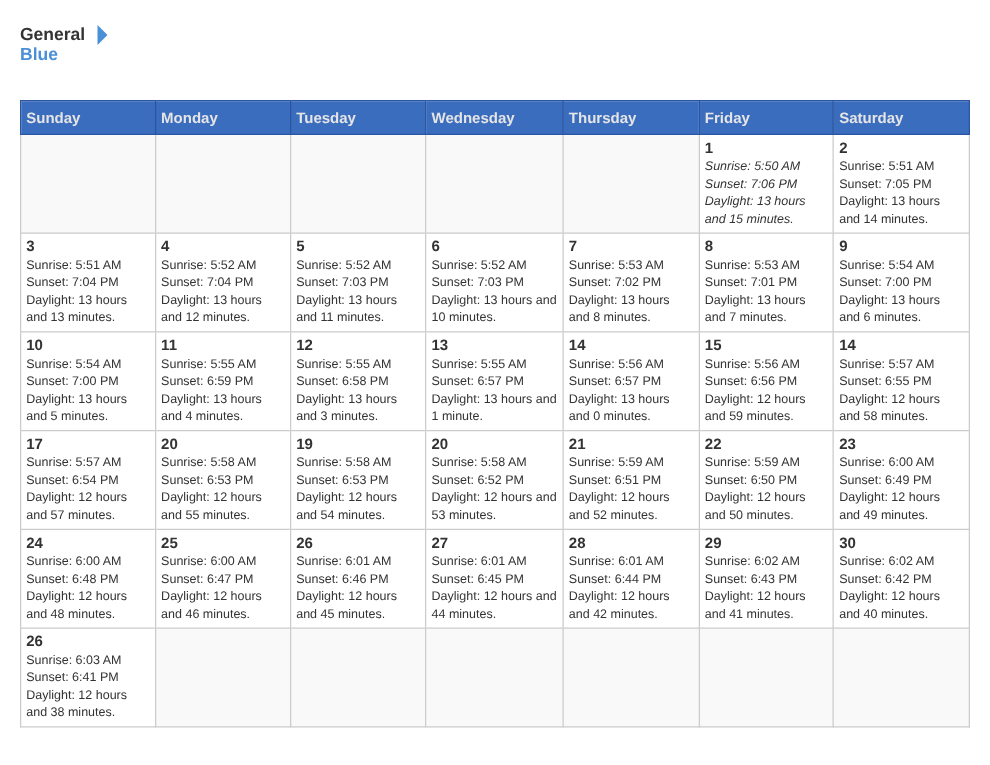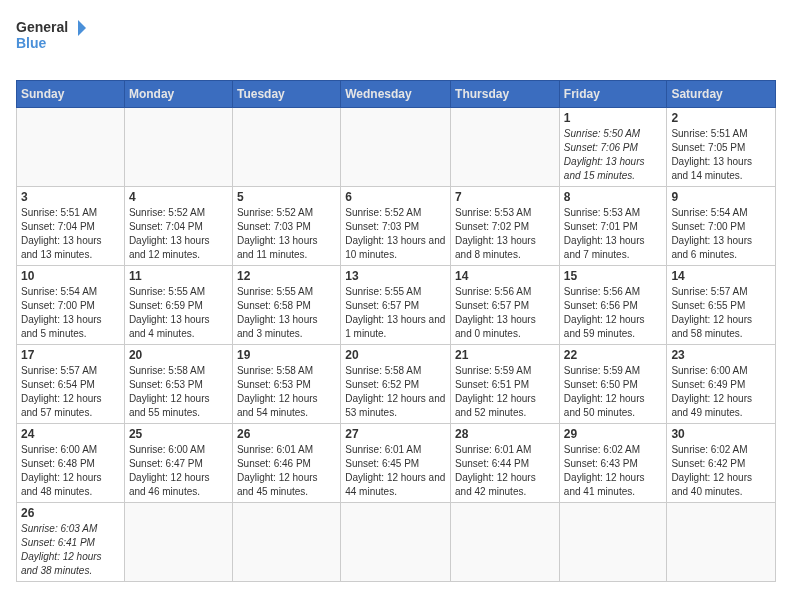--- a/index.html
+++ b/index.html
@@ -294,21 +294,21 @@
         <td>
           <span class="day-number">30</span>
           <div class="day-info" style="white-space: pre-line;">Sunrise: 6:02 AM
 Sunset: 6:42 PM
 Daylight: 12 hours and 40 minutes.</div>
         </td>
       </tr>
       <tr class="last-row">
         <td>
           <span class="day-number">26</span>
-          <div class="day-info" style="white-space: pre-line; font-style: italic;">Sunrise: 6:03 AM
+          <div class="day-info" style="white-space: pre-line;">Sunrise: 6:03 AM
 Sunset: 6:41 PM
 Daylight: 12 hours and 38 minutes.</div>
         </td>
         <td class="empty-cell"></td>
         <td class="empty-cell"></td>
         <td class="empty-cell"></td>
         <td class="empty-cell"></td>
         <td class="empty-cell"></td>
         <td class="empty-cell"></td>
       </tr>

